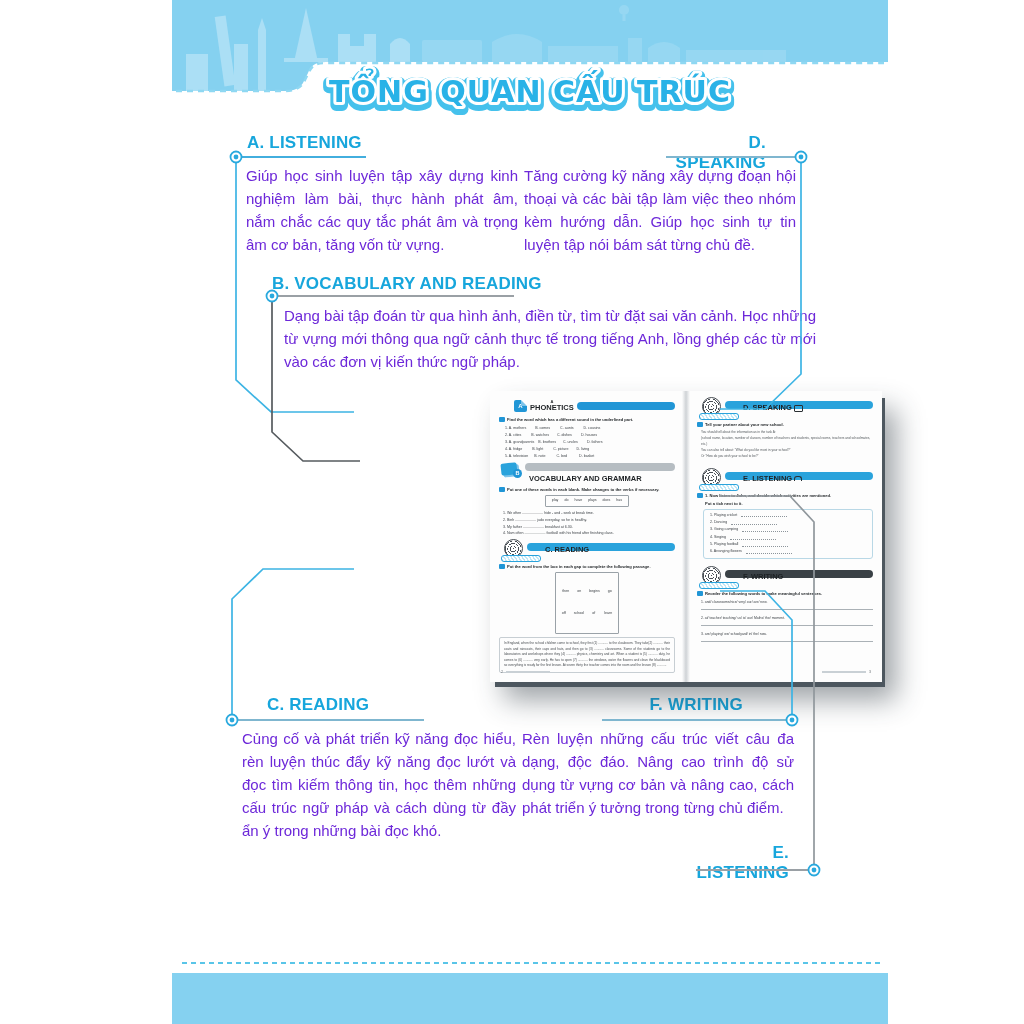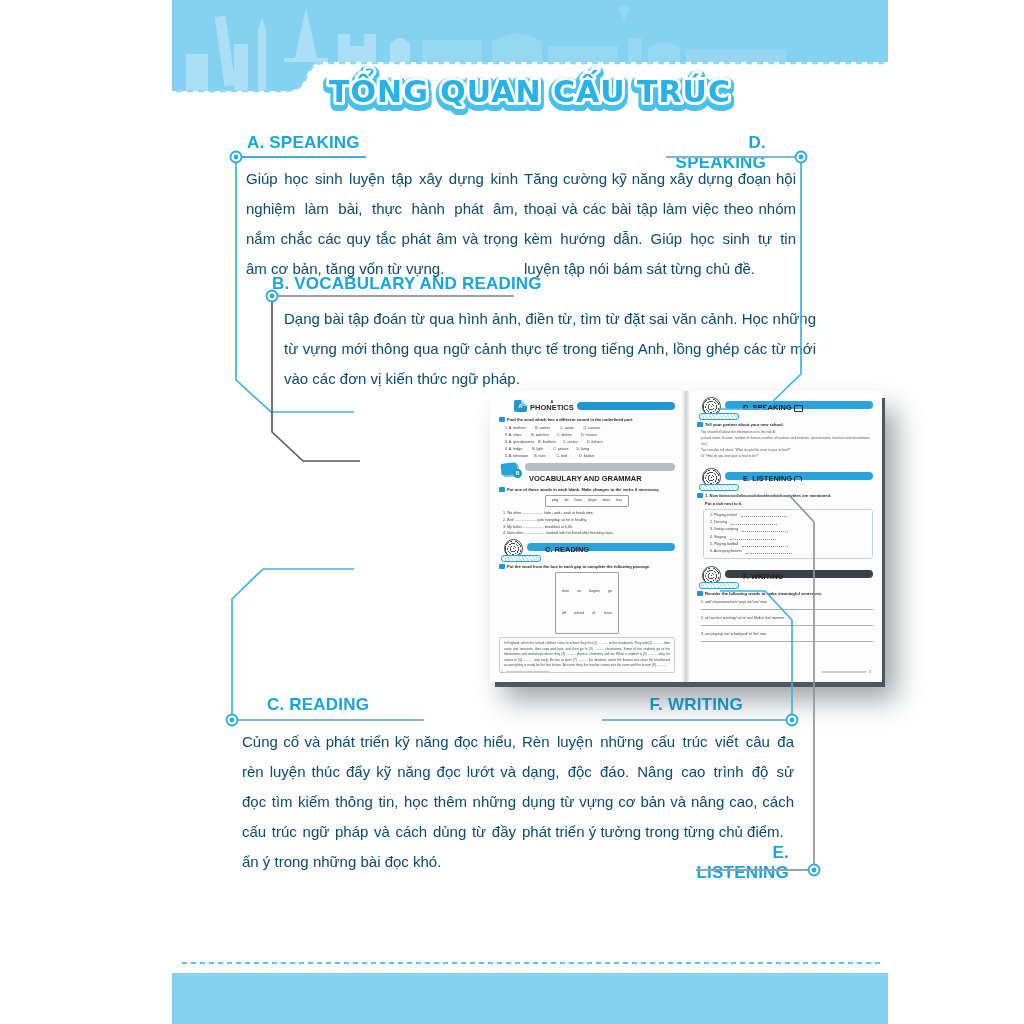--- a/index.html
+++ b/index.html
@@ -6,21 +6,21 @@
   .canvas{position:relative;width:1024px;height:1024px;background:#fff;overflow:hidden;
           font-family:"Liberation Sans","DejaVu Sans",sans-serif;}
   .content{position:absolute;left:172px;top:0;width:716px;height:1024px;background:#fff;}
 
   .band-svg{position:absolute;left:0;top:0;}
   .title-svg{position:absolute;left:0;top:66px;}
   .title-svg text{font-family:"DejaVu Sans","Liberation Sans",sans-serif;font-weight:bold;
                   font-size:30px;letter-spacing:1px;}
 
   .sec-head{position:absolute;font-weight:bold;font-size:17px;color:#17a6dc;letter-spacing:.2px;}
-  .para{position:absolute;font-size:15px;line-height:30px;color:#0c4a6e;text-align:justify;}
+  .para{position:absolute;font-size:15px;line-height:23px;color:#6d28d9;text-align:justify;}
 
   .overlay{position:absolute;left:-158px;top:0;z-index:6;pointer-events:none;}
 
   
   .book{position:absolute;left:318px;top:391px;width:392px;height:291px;background:#fdfdfd;z-index:5;
         box-shadow:4px 6px 0 -1px #4d575f,14px 18px 26px rgba(40,50,60,.45);}
   .book::before{content:"";position:absolute;left:50%;top:0;bottom:0;width:8px;margin-left:-4px;
         background:linear-gradient(90deg,rgba(120,130,140,0) 0%,rgba(120,130,140,.35) 50%,rgba(120,130,140,0) 100%);}
   .pg{position:absolute;top:7px;bottom:9px;width:176px;display:flex;flex-direction:column;gap:3px;}
   .pg-left{left:9px;}
@@ -105,21 +105,21 @@
       </g>
       <path d="M4,91 H113 C124,91 130,87 133,80 L137,72 C140,65 145,63 155,63 H712" fill="none" stroke="#8fd8f2" stroke-width="2.4" stroke-dasharray="6 5"></path>
     </svg>
 
     <svg class="title-svg" width="716" height="54" viewBox="0 0 716 54">
       <text x="358" y="39" text-anchor="middle" fill="none" stroke="#45c1ec" stroke-width="12" stroke-linejoin="round">TỔNG QUAN CẤU TRÚC</text>
       <text x="358" y="36" text-anchor="middle" fill="none" stroke="#ffffff" stroke-width="6" stroke-linejoin="round">TỔNG QUAN CẤU TRÚC</text>
       <text x="358" y="36" text-anchor="middle" fill="#29b2e7">TỔNG QUAN CẤU TRÚC</text>
     </svg>
 
-    <div class="sec-head" style="left:75px;top:133px;">A. SPEAKING</div>
+    <div class="sec-head" style="left:75px;top:133px;">A. LISTENING</div>
     <div class="para" style="left:74px;top:164px;width:272px;">Giúp học sinh luyện tập xây dựng kinh nghiệm làm bài, thực hành phát âm, nắm chắc các quy tắc phát âm và trọng âm cơ bản, tăng vốn từ vựng.</div>
 
     <div class="sec-head" style="left:492px;top:133px;width:102px;text-align:right;">D. SPEAKING</div>
     <div class="para" style="left:352px;top:164px;width:272px;">Tăng cường kỹ năng xây dựng đoạn hội thoại và các bài tập làm việc theo nhóm kèm hướng dẫn. Giúp học sinh tự tin luyện tập nói bám sát từng chủ đề.</div>
 
     <div class="sec-head" style="left:100px;top:274px;">B. VOCABULARY AND READING</div>
     <div class="para" style="left:112px;top:304px;width:532px;">Dạng bài tập đoán từ qua hình ảnh, điền từ, tìm từ đặt sai văn cảnh. Học những từ vựng mới thông qua ngữ cảnh thực tế trong tiếng Anh, lồng ghép các từ mới vào các đơn vị kiến thức ngữ pháp.</div>
 
     <div class="sec-head" style="left:95px;top:695px;">C. READING</div>
     <div class="para" style="left:70px;top:727px;width:274px;">Củng cố và phát triển kỹ năng đọc hiểu, rèn luyện thúc đẩy kỹ năng đọc lướt và đọc tìm kiếm thông tin, học thêm những cấu trúc ngữ pháp và cách dùng từ đầy ẩn ý trong những bài đọc khó.</div>

